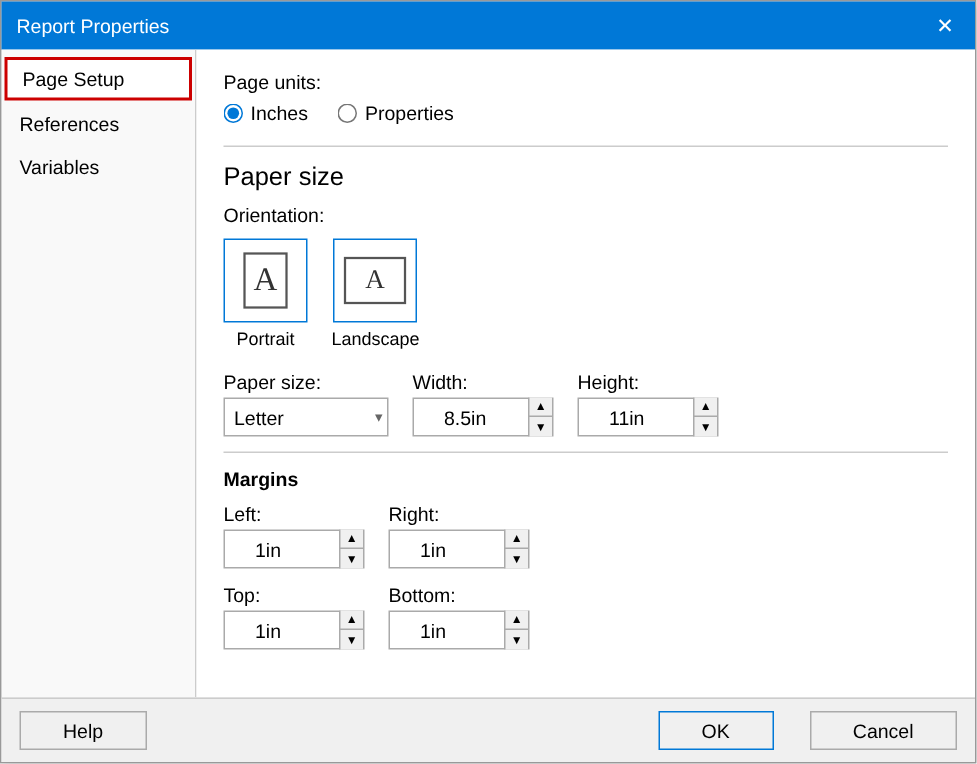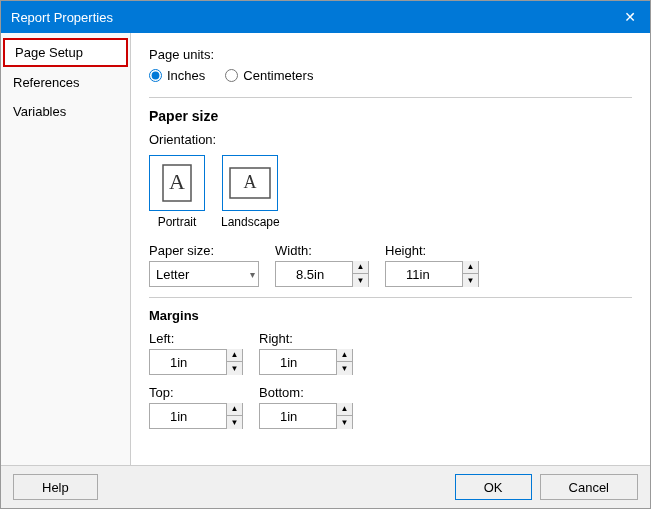--- a/index.html
+++ b/index.html
@@ -102,22 +102,22 @@
       cursor: pointer;
     }
 
     .paper-size-section {
       border-top: 1px solid #ccc;
       padding-top: 10px;
       margin-bottom: 10px;
     }
 
     .paper-size-title {
-      font-weight: bold;
-      font-size: 14px;
+      font-weight: normal;
+      font-size: 17px;
       margin-bottom: 8px;
     }
 
     .orientation-label {
       font-size: 13px;
       margin-bottom: 8px;
     }
 
     .orientation-group {
       display: flex;
@@ -303,21 +303,21 @@
 
       <div class="section-label">Page units:</div>
 
       <div class="radio-group">
         <label class="radio-option">
           <input type="radio" name="pageunits" checked="" style="">
           <span>Inches</span>
         </label>
         <label class="radio-option">
           <input type="radio" name="pageunits" style="">
-          <span>Centimeters</span>
+          <span>Properties</span>
         </label>
       </div>
 
       <div class="paper-size-section">
         <div class="paper-size-title">Paper size</div>
         <div class="orientation-label">Orientation:</div>
 
         <div class="orientation-group">
 
           <div class="orientation-option">
@@ -428,19 +428,19 @@
             </div>
           </div>
         </div>
 
       </div>
     </div>
   </div>
 
   <div class="dialog-footer">
     <button class="btn">Help</button>
-    <div style="display:flex; gap:8px;">
+    <div style="display:flex; gap:24px;">
       <button class="btn btn-ok">OK</button>
       <button class="btn">Cancel</button>
     </div>
   </div>
 
 </div>
 
 </body></html>

